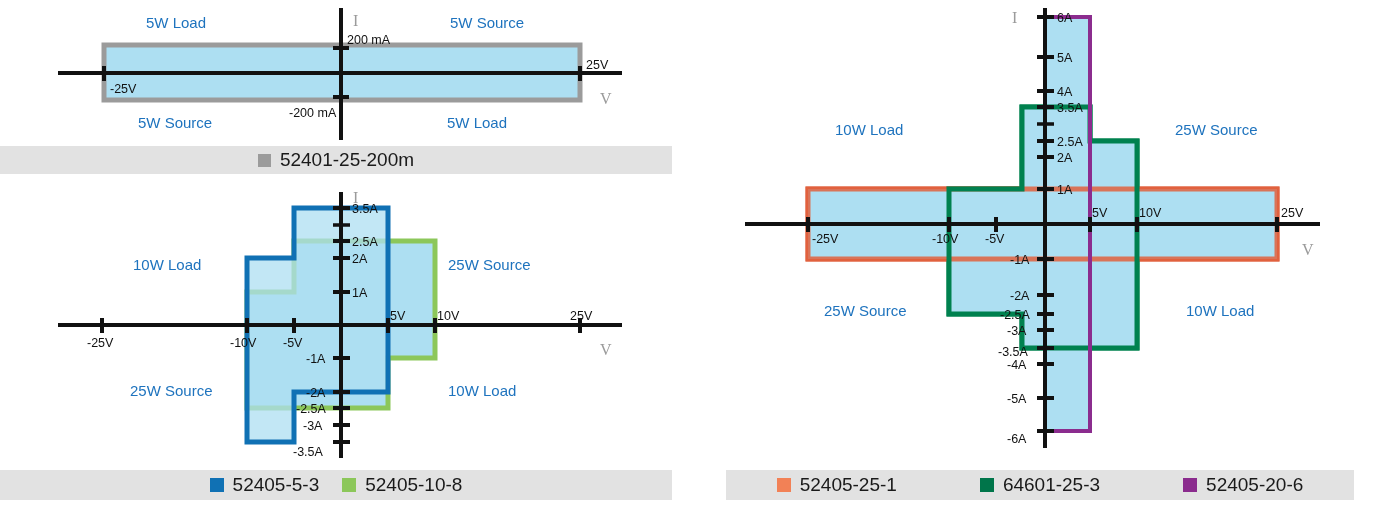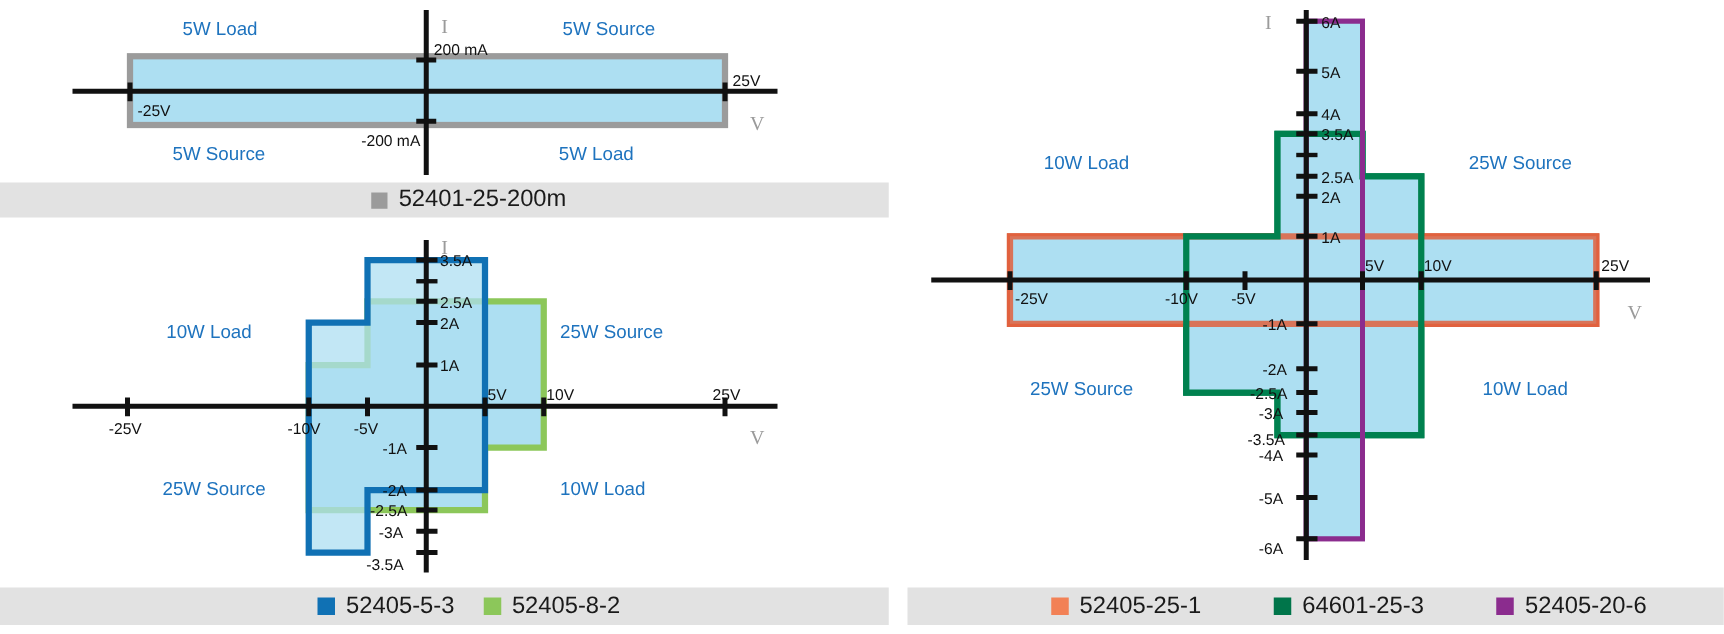--- a/index.html
+++ b/index.html
@@ -15,21 +15,21 @@
   .tick-thin{stroke:#111111;stroke-width:3.5;}
   .fill{fill:#addff2;}
 
   
   .lbl{font-family:"Liberation Sans", sans-serif;font-size:12.5px;fill:#111111;}
   .lbl-ax{font-family:"Liberation Serif", serif;font-size:16px;fill:#9b9b9b;}
   .quad{font-family:"Liberation Sans", sans-serif;font-size:15px;fill:#1e73be;}
 
   
   .legend{position:absolute;background:#e2e2e2;display:flex;
-          align-items:center;justify-content:center;gap:0px;padding-left:39px;}
+          align-items:center;justify-content:center;gap:0px;}
   .legend-item{display:flex;align-items:center;}
   .sw{width:14px;height:14px;display:inline-block;margin-right:9px;}
   .legend-label{font-size:19px;color:#1a1a1a;letter-spacing:0px;
                 font-family:"Liberation Sans", sans-serif;white-space:nowrap;}
 </style>
 </head>
 <body>
 
 <div class="panel" style="left:0;top:0;width:680px;height:148px;">
   <svg width="680" height="148" viewBox="0 0 680 148">
@@ -121,21 +121,21 @@
   </svg>
 </div>
 
 <div class="legend" style="left:0;top:470px;width:672px;height:30px;gap:23px;">
   <div class="legend-item">
     <span class="sw" style="background:#1071b4;"></span>
     <span class="legend-label">52405-5-3</span>
   </div>
   <div class="legend-item">
     <span class="sw" style="background:#8cc75a;"></span>
-    <span class="legend-label">52405-8-2</span>
+    <span class="legend-label">52405-10-8</span>
   </div>
 </div>
 
 <div class="panel" style="left:700px;top:0;width:679px;height:460px;">
   <svg width="679" height="460" viewBox="0 0 679 460">
 
     <polygon points="108,189 577,189 577,259 108,259" class="fill" stroke="#e0613e" stroke-width="5"></polygon>
 
     <polygon points="322,107 390,107 390,141 437,141 437,348 322,348 322,314 249,314 249,189 322,189" class="fill" stroke="#00814f" stroke-width="5"></polygon>
 
@@ -202,21 +202,21 @@
     <text x="312" y="23" class="lbl-ax">I</text>
     <text x="602" y="255" class="lbl-ax">V</text>
 
     <text x="135" y="135" class="quad">10W Load</text>
     <text x="475" y="135" class="quad">25W Source</text>
     <text x="124" y="316" class="quad">25W Source</text>
     <text x="486" y="316" class="quad">10W Load</text>
   </svg>
 </div>
 
-<div class="legend" style="left:726px;top:470px;width:628px;height:30px;gap:58px;">
+<div class="legend" style="left:726px;top:470px;width:628px;height:30px;gap:83px;">
   <div class="legend-item">
     <span class="sw" style="background:#f28156;"></span>
     <span class="legend-label">52405-25-1</span>
   </div>
   <div class="legend-item">
     <span class="sw" style="background:#00754a;"></span>
     <span class="legend-label">64601-25-3</span>
   </div>
   <div class="legend-item">
     <span class="sw" style="background:#8b2c8e;"></span>

